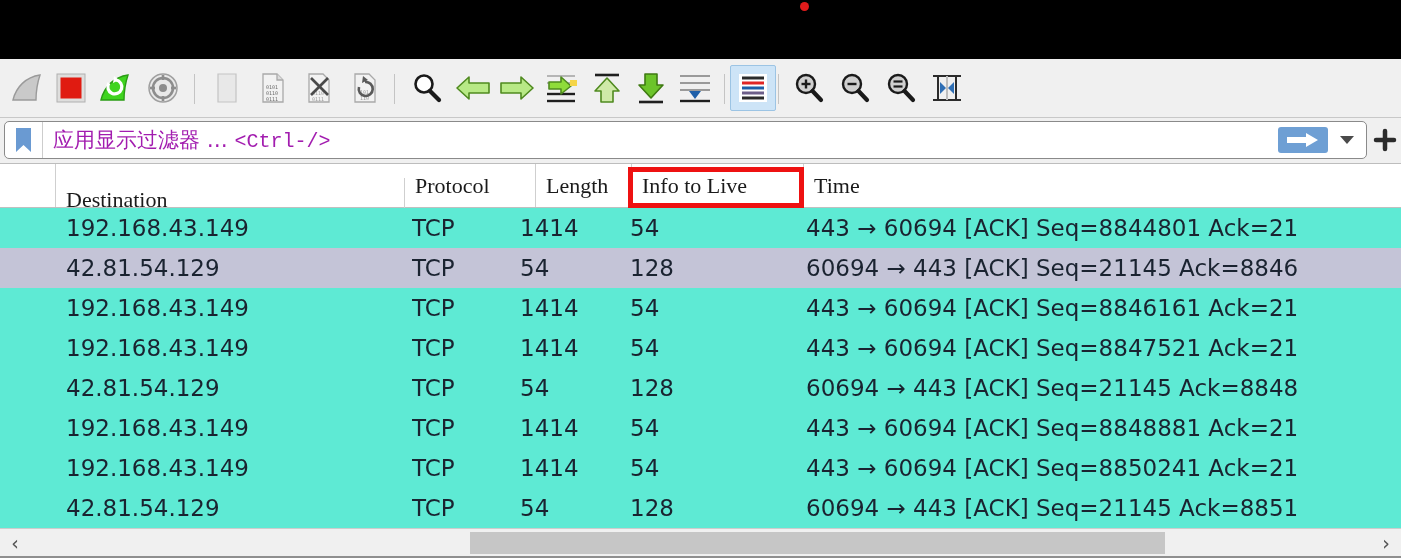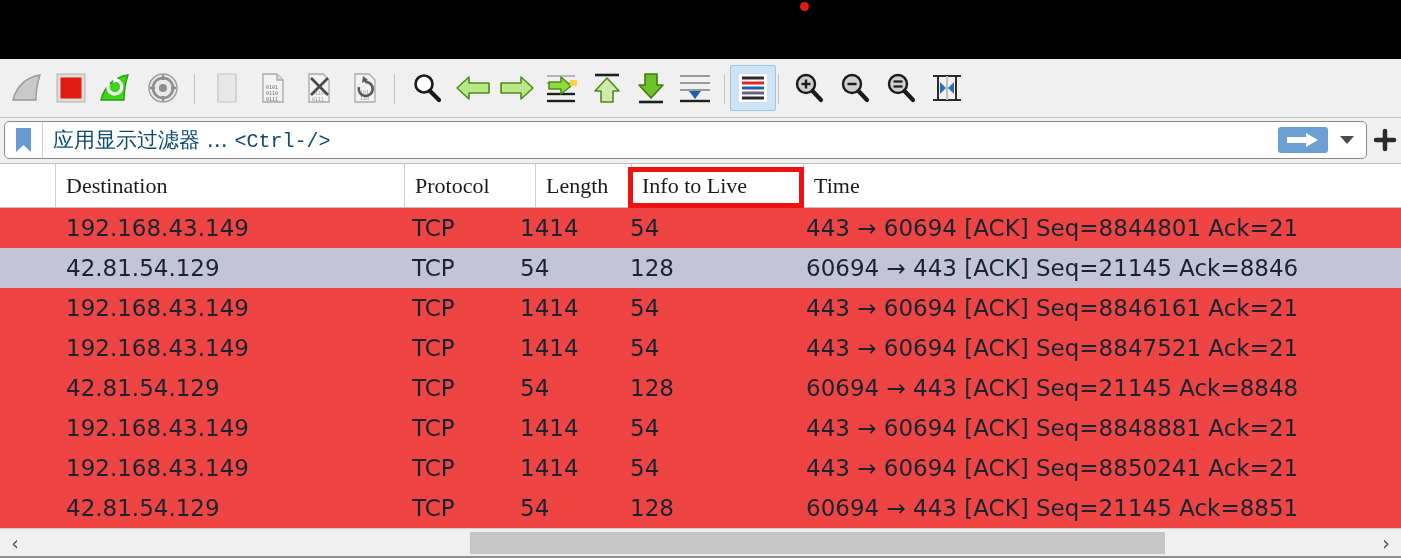--- a/index.html
+++ b/index.html
@@ -89,21 +89,21 @@
     display: flex; align-items: center; justify-content: center;
     border-right: 1px solid #cdcdcd;
     box-sizing: border-box;
     flex: 0 0 auto;
   }
   .filter-text {
     flex: 1 1 auto;
     padding-left: 10px;
     font-family: "DejaVu Sans", sans-serif;
     font-size: 21px;
-    color: #0c4a6e;
+    color: #a21caf;
     white-space: nowrap;
     overflow: hidden;
   }
   .filter-text .shortcut {
     font-family: "Liberation Mono", monospace;
     font-size: 20px;
   }
   .apply-btn {
     flex: 0 0 auto;
     width: 50px; height: 26px;
@@ -160,21 +160,21 @@
     width: 176px; height: 41px;
     border: 5px solid #ee1111;
     box-sizing: border-box;
     pointer-events: none;
   }
 
   .rows { position: relative; }
   .row {
     position: relative;
     height: 40px;
-    background: #ef4444;
+    background: #5eead4;
   }
   .row.selected { background: #c4c4d7; }
   .cell {
     position: absolute;
     top: 0;
     height: 40px;
     line-height: 40px;
     font-family: "DejaVu Sans", sans-serif;
     font-size: 23px;
     color: #1a2330;
@@ -458,21 +458,21 @@
           <line x1="3" y1="12" x2="21" y2="12"></line>
       </g>
     </svg>
   </div>
 </div>
 
 <div class="packetlist">
 
   <div class="hdr">
     <div class="hdr-cell" style="left:0px;width:56px;padding-left:0;"></div>
-    <div class="hdr-cell" style="left:56px;width:349px;">Destination</div>
+    <div class="hdr-cell" style="left:56px;width:349px;margin-top:14px;">Destination</div>
     <div class="hdr-cell" style="left:405px;width:131px;">Protocol</div>
     <div class="hdr-cell" style="left:536px;width:96px;">Length</div>
     <div class="hdr-cell" style="left:632px;width:172px;">Info to Live</div>
     <div class="hdr-cell" style="left:804px;width:597px;border-right:none;">Time</div>
     <div class="hdr-highlight"></div>
   </div>
 
   <div class="rows" id="packet-rows">
       <div class="row">
         <div class="cell" style="left: 66px; width: 330px;">192.168.43.149</div>

